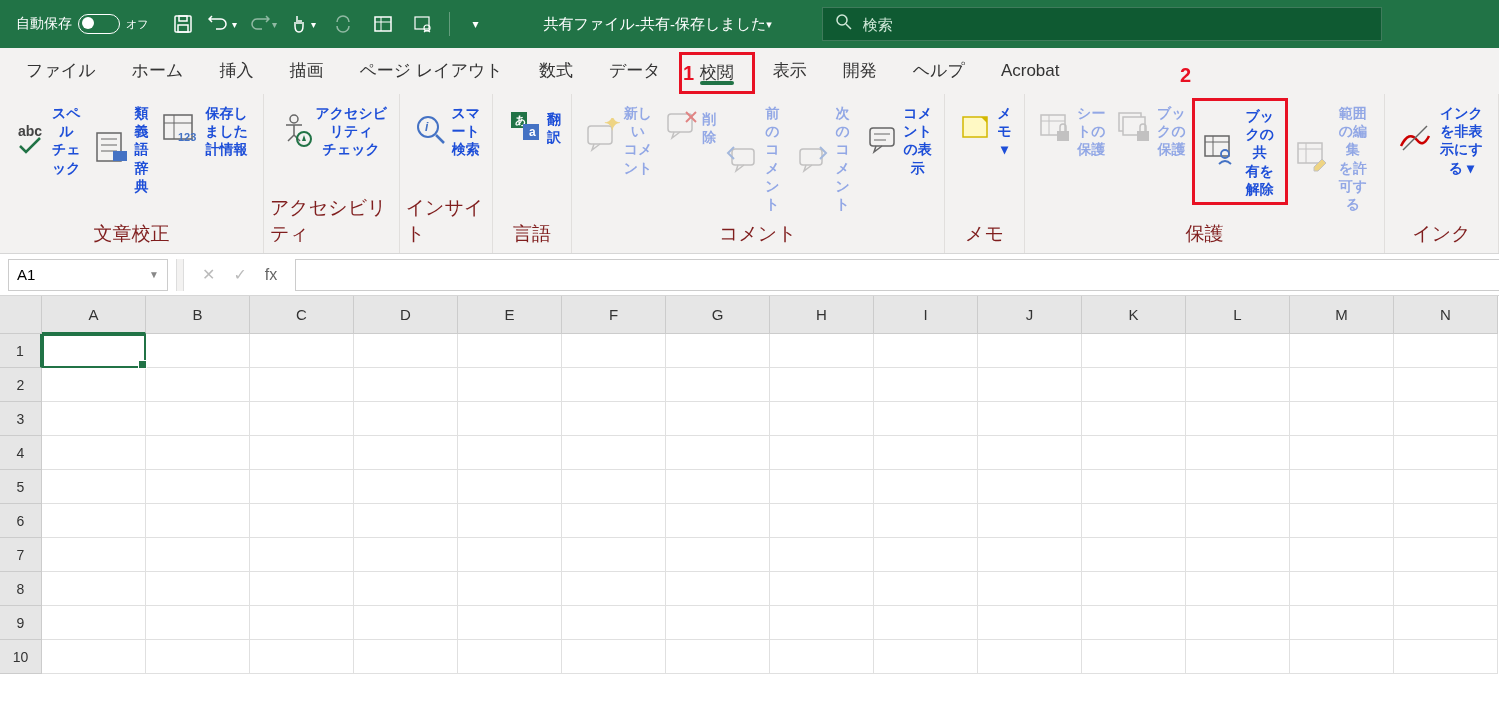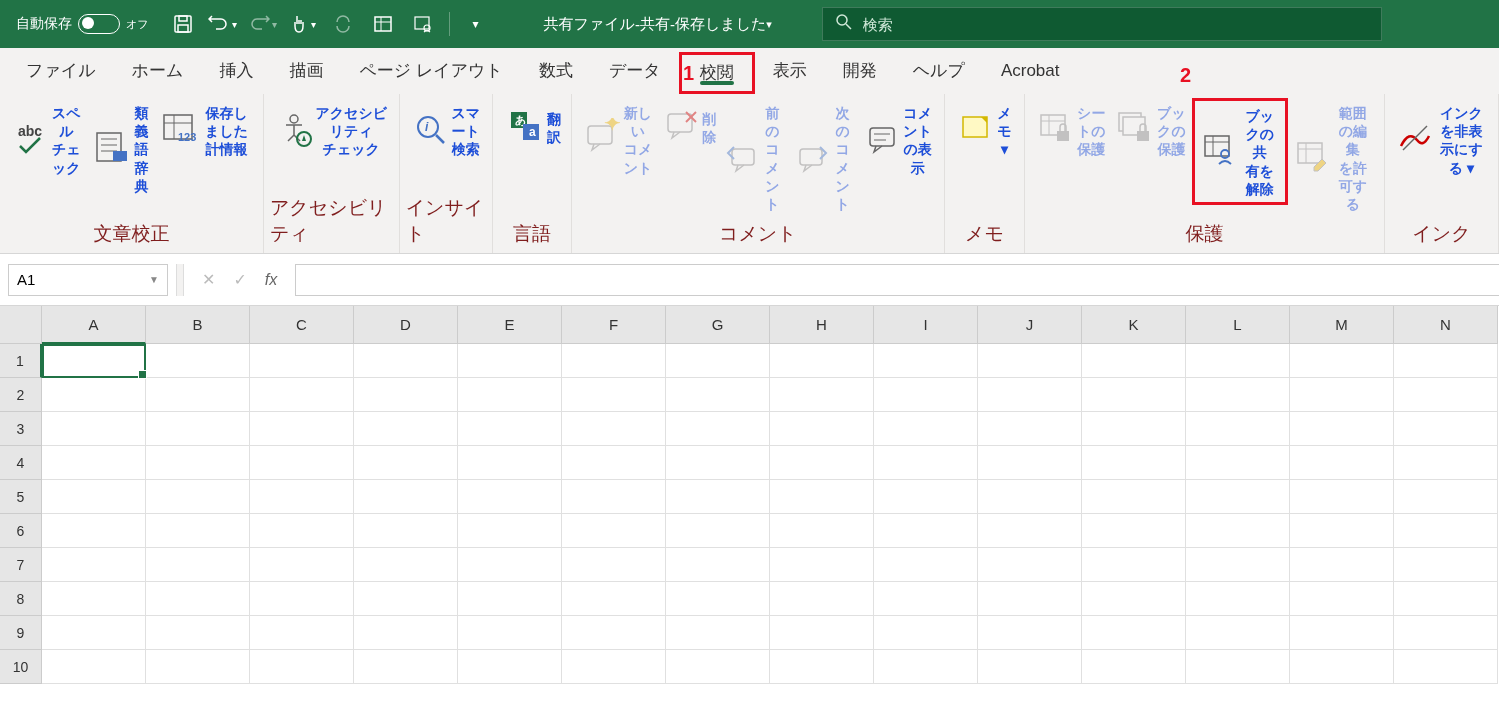--- a/index.html
+++ b/index.html
@@ -199,21 +199,21 @@
       font-size: 14px;
       color: #1d4ed8;
       line-height: 1.3;
       white-space: pre-line;
     }
     .ribbon-btn.boxed {
       border: 3px solid #e81123;
     }
     
     .formula-bar {
-      height: 52px;
+      height: 42px;
       display: flex;
       align-items: center;
       background: #fff;
       border-bottom: 1px solid #d6d6d6;
     }
     .name-box {
       width: 160px;
       height: 32px;
       border: 1px solid #ccc;
       display: flex;
@@ -236,21 +236,20 @@
     }
     .fb-btns {
       display: flex;
       align-items: center;
       gap: 18px;
       padding: 0 18px;
       color: #bbb;
     }
     .fb-btns .fx {
       color: #666;
-      font-style: italic;
       font-size: 16px;
     }
     .fb-input {
       flex: 1;
       height: 32px;
       border: 1px solid #ccc;
       border-right: none;
     }
     
     .grid-area {

